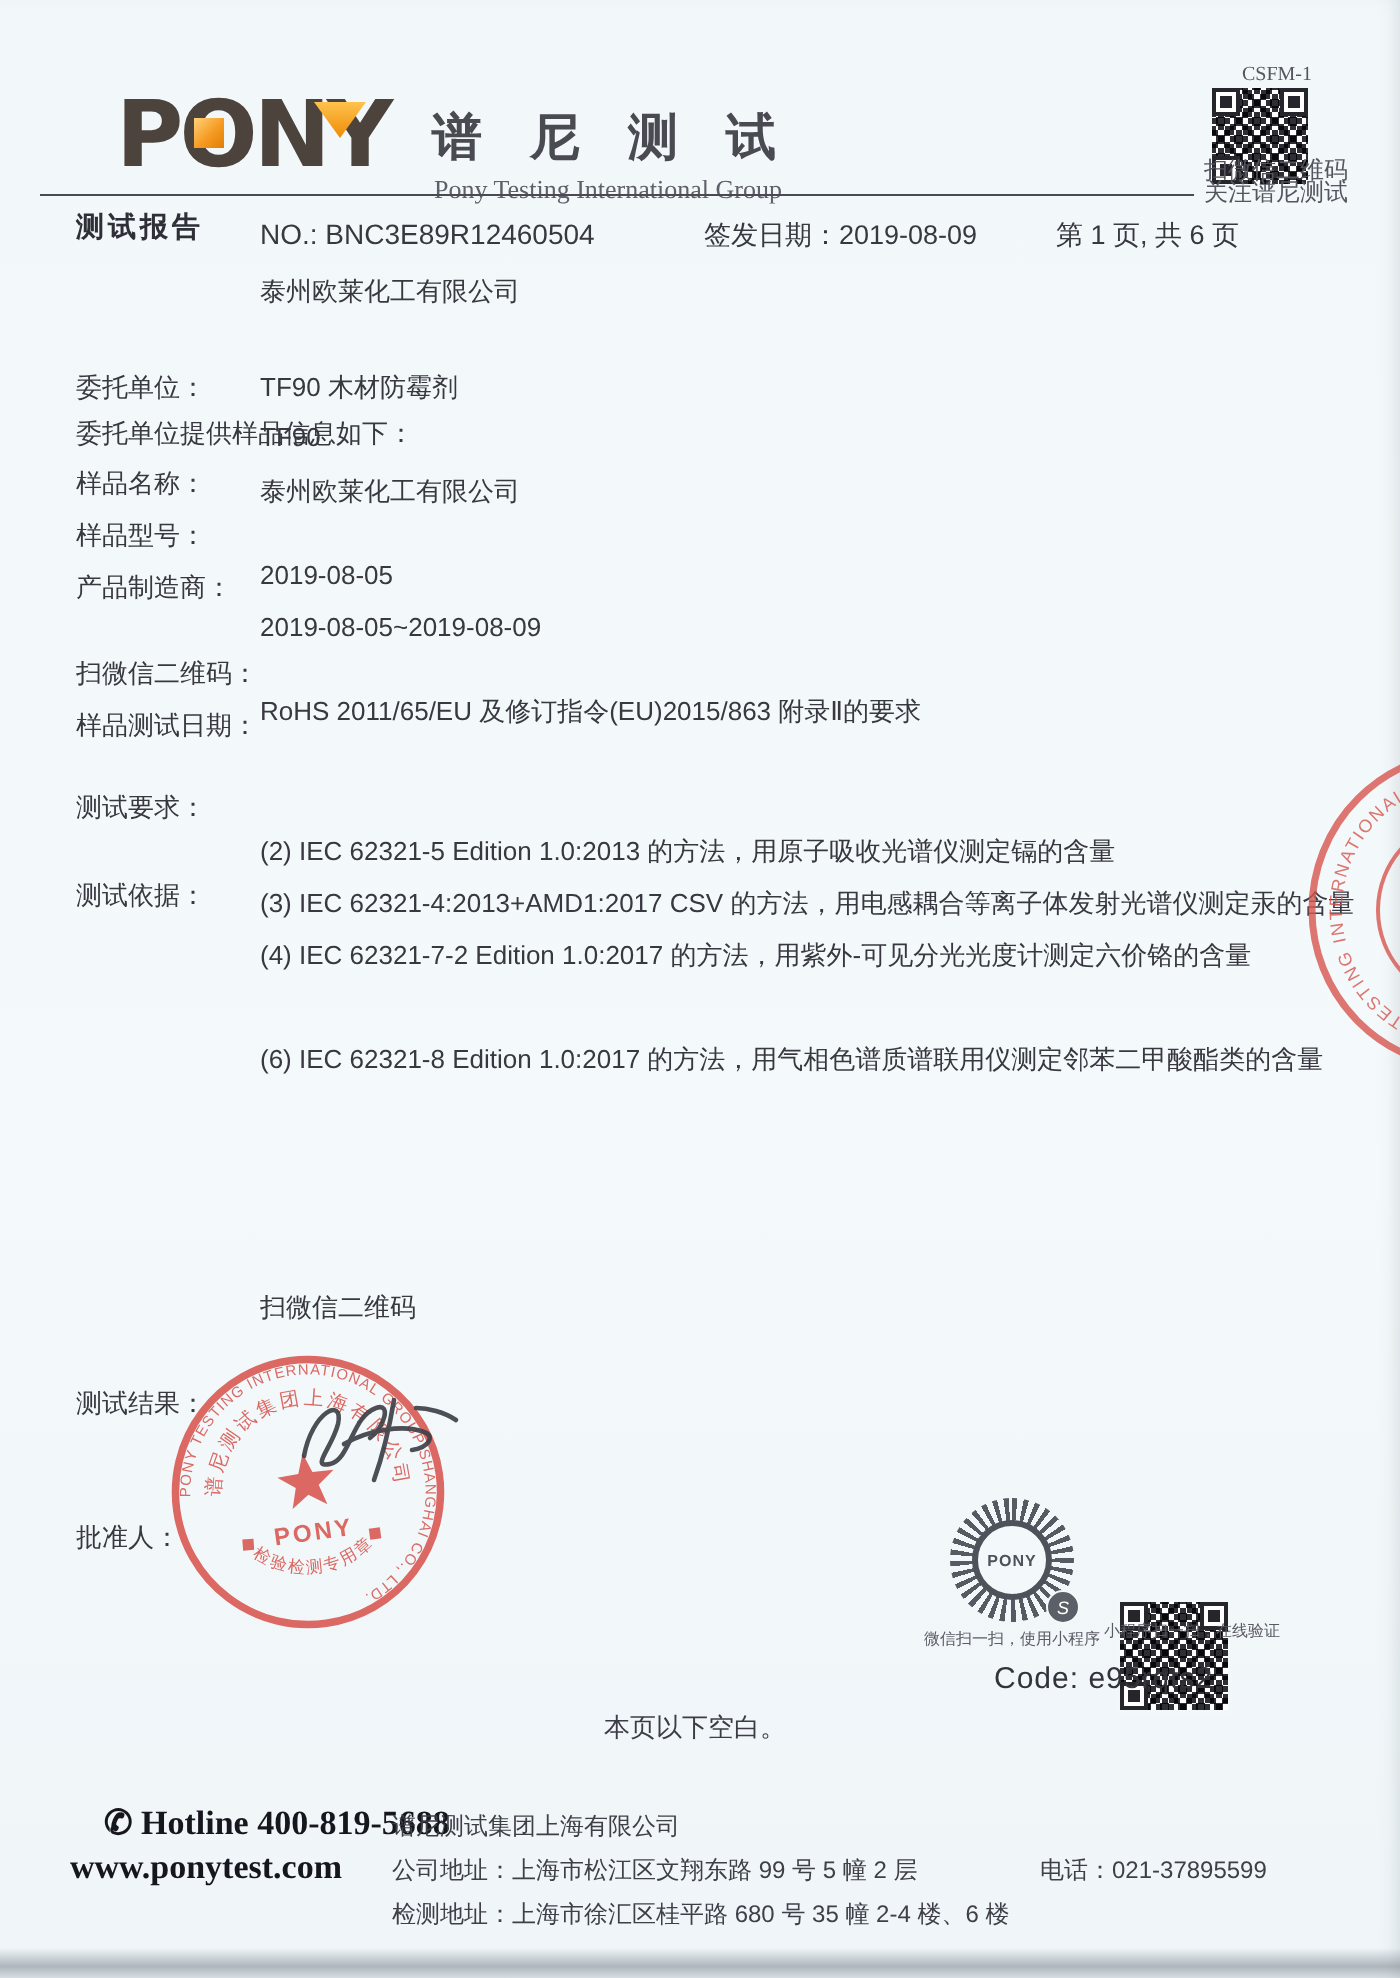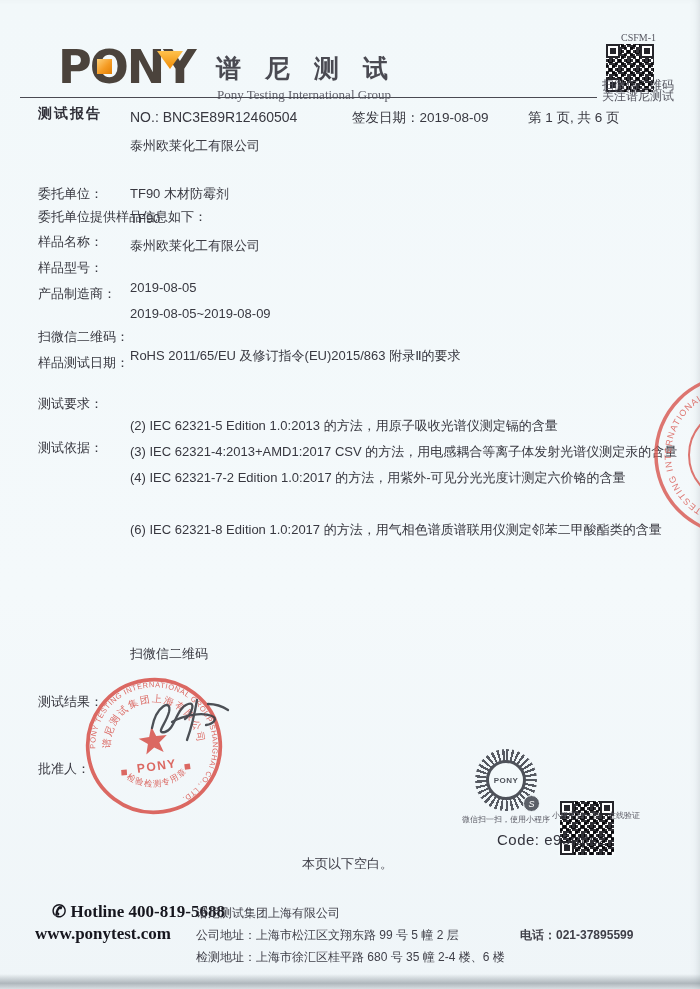--- a/index.html
+++ b/index.html
@@ -78,21 +78,21 @@
   .blank-note{left:302px;top:855px;font-size:13px;color:#3c3c46;}
 
   
   .foot-hotline{left:33px;top:901px;font-size:17px;font-weight:bold;color:#16161e;
     font-family:"Liberation Serif","DejaVu Serif",serif;white-space:nowrap;margin-left:19px;}
   .foot-web{left:35px;top:924px;font-size:17px;font-weight:bold;color:#16161e;
     font-family:"Liberation Serif","DejaVu Serif",serif;text-align:center;}
   .foot-company{left:196px;top:905px;font-size:12px;color:#3f3f48;}
   .foot-addr1{left:196px;top:927px;font-size:12px;color:#3f3f48;white-space:nowrap;}
   .foot-addr2{left:196px;top:949px;font-size:12px;color:#3f3f48;white-space:nowrap;}
-  .foot-tel{left:520px;top:927px;font-size:12px;color:#3f3f48;white-space:nowrap;font-weight:bold;}
+  .foot-tel{left:520px;top:927px;font-size:12px;color:#3f3f48;white-space:nowrap;}
 
   .scan-shadow{position:absolute;left:0;bottom:0;width:100%;height:15px;
     background:linear-gradient(to bottom,rgba(120,128,136,0) 0%,rgba(110,120,128,.5) 62%,rgba(165,172,178,.28) 100%);}
 </style>
 </head>
 <body>
 
 <div class="page">
 
   <div class="logo">

